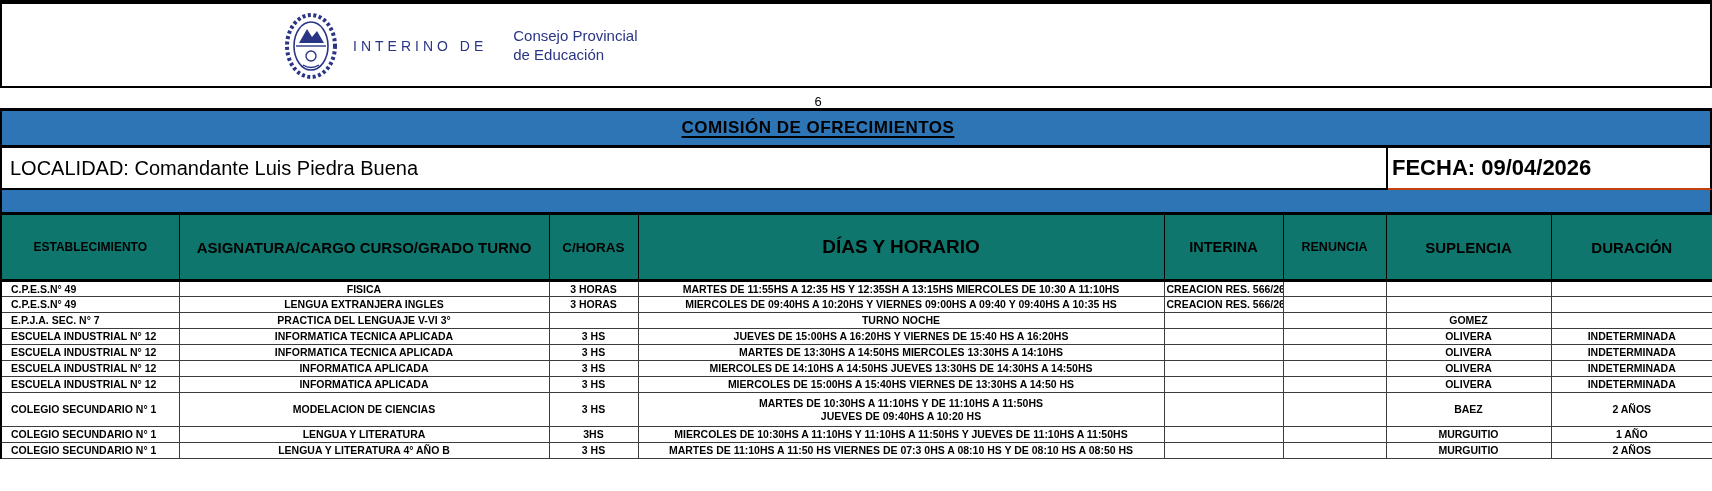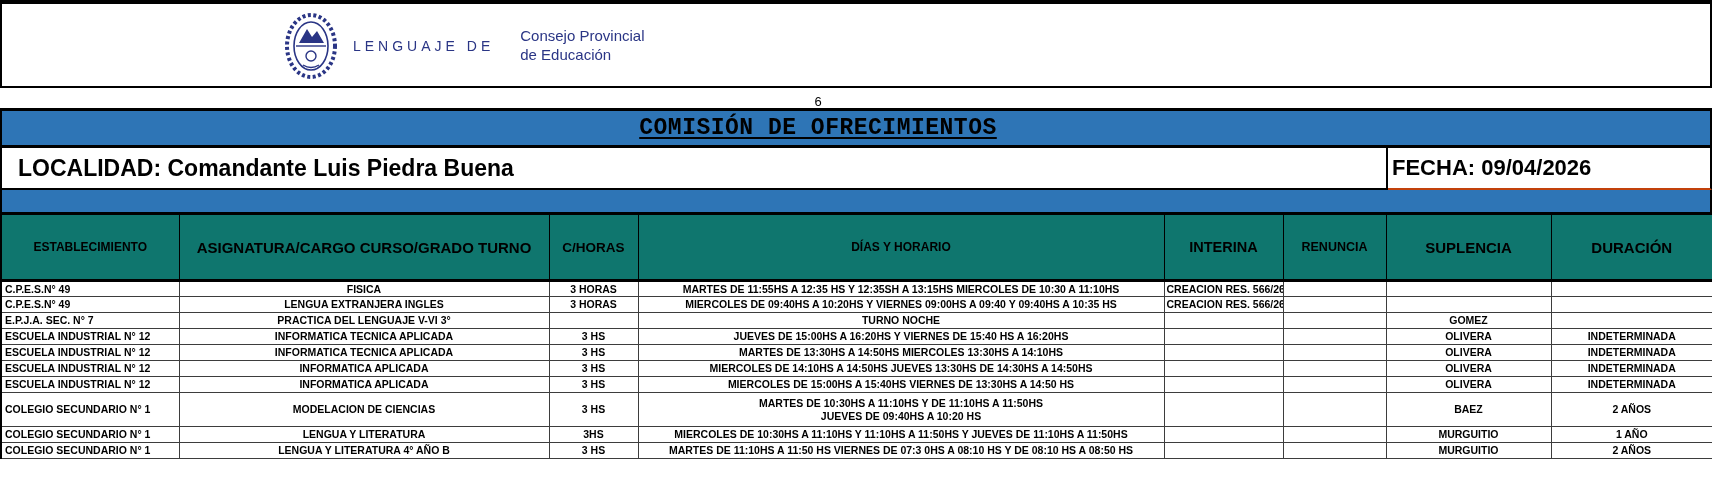--- a/index.html
+++ b/index.html
@@ -25,30 +25,30 @@
   .page-num-strip { height: 20px; display: flex; align-items: flex-end; justify-content: center; }
   .page-num { font-size: 13px; transform: translateX(-38px); line-height: 1; }
   
   .banner {
     height: 40px; background: #2e75b6;
     border-top: 3px solid #000; border-bottom: 3px solid #000;
     border-left: 2px solid #000; border-right: 2px solid #000;
     display: flex; align-items: center; justify-content: center;
   }
   .banner-title {
-    font-size: 23px; font-weight: bold; color: #000;
+    font-size: 17px; font-weight: bold; color: #000;
     text-decoration: underline; text-decoration-thickness: 2px; text-underline-offset: 3px;
-    transform: translateX(-38px); letter-spacing: 0.5px; font-family: Liberation Mono, monospace;
+    transform: translateX(-38px); letter-spacing: 0.5px;
   }
   
   .info-row { height: 42px; display: flex; }
   .localidad-cell {
     flex: 1; border-left: 2px solid #000; border-right: 2px solid #000; border-bottom: 2px solid #000;
-    display: flex; align-items: center; padding-left: 16px;
-    font-size: 23px; font-weight: bold;
+    display: flex; align-items: center; padding-left: 8px;
+    font-size: 20px; font-weight: normal;
   }
   .fecha-cell {
     width: 324px; border-right: 2px solid #000; border-bottom: 2px solid #c2410c;
     display: flex; align-items: center; padding-left: 4px;
     font-size: 22px; font-weight: bold;
   }
   
   .blue-band {
     height: 24px; background: #2e75b6;
     border-left: 2px solid #000; border-right: 2px solid #000; border-bottom: 2px solid #000;
@@ -58,52 +58,52 @@
     width: 1712px; border-collapse: collapse; table-layout: fixed;
     border-left: 2px solid #000; border-right: 2px solid #000; border-bottom: 1px solid #444;
   }
   .offers th {
     height: 66px; background: #0f766e; font-weight: bold; vertical-align: middle;
     border: 1px solid #000; border-bottom: 3px solid #000; padding: 0 2px;
   }
   .offers th.h-est { font-size: 12px; }
   .offers th.h-asig { font-size: 15px; }
   .offers th.h-horas { font-size: 13.5px; }
-  .offers th.h-dias { font-size: 12px; }
+  .offers th.h-dias { font-size: 19px; }
   .offers th.h-int { font-size: 14.5px; }
   .offers th.h-ren { font-size: 12.5px; }
   .offers th.h-sup { font-size: 15px; }
   .offers th.h-dur { font-size: 15px; }
   .offers td {
     height: 16px; border: 1px solid #3d3d3d; font-size: 10.5px; font-weight: 600;
     text-align: center; vertical-align: middle; padding: 0 2px;
     overflow: hidden; white-space: nowrap; line-height: 1.15;
   }
-  .offers td.c-est { text-align: left; padding-left: 3px; }
+  .offers td.c-est { text-align: left; padding-left: 9px; }
   .offers td.c-dias { white-space: pre-line; }
   .offers tr.tall td { height: 34px; }
   .bottom-space { height: 17px; background: #fff; }
 </style>
 </head>
 <body>
 
 <div class="page">
 
   <div class="logo-box">
     <div class="logo-content">
       <svg class="crest" viewBox="0 0 52 66">
         <ellipse cx="26" cy="33" rx="24" ry="31" fill="none" stroke="#2a3585" stroke-width="4" stroke-dasharray="3 2.5"></ellipse>
         <ellipse cx="26" cy="33" rx="17" ry="24" fill="none" stroke="#2a3585" stroke-width="1.6"></ellipse>
         <path d="M14 30 L22 16 L27 24 L32 18 L39 30 Z" fill="#2a3585"></path>
         <line x1="11" y1="33" x2="41" y2="33" stroke="#2a3585" stroke-width="1.4"></line>
         <circle cx="26" cy="43" r="5" fill="none" stroke="#2a3585" stroke-width="1.4"></circle>
         <path d="M18 52 Q26 57 34 52" fill="none" stroke="#2a3585" stroke-width="1.4"></path>
       </svg>
       <div class="gov-text">
-        <div class="gov-line1">LENGUAJE DE</div>
+        <div class="gov-line1">INTERINO DE</div>
       </div>
       <div class="council-text">
         <div>Consejo Provincial</div>
         <div>de Educación</div>
       </div>
     </div>
   </div>
 
   <div class="page-num-strip">
     <span class="page-num">6</span>

